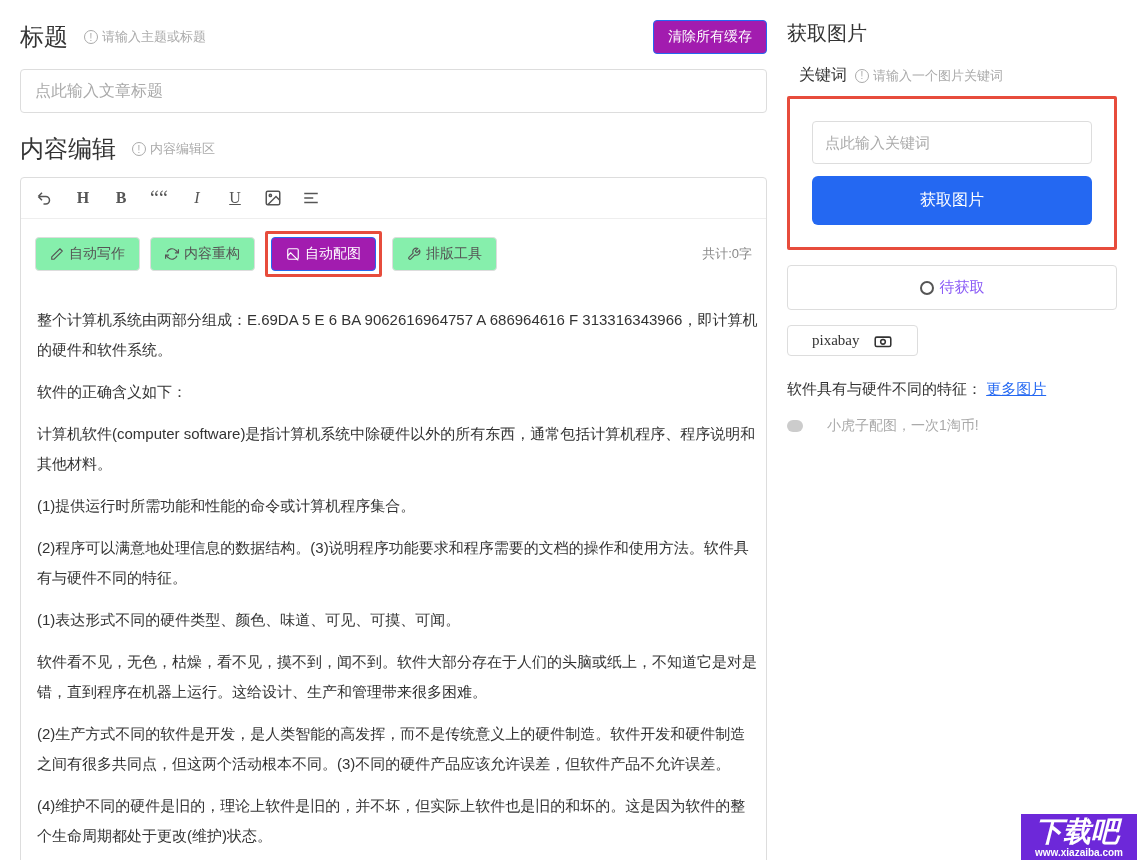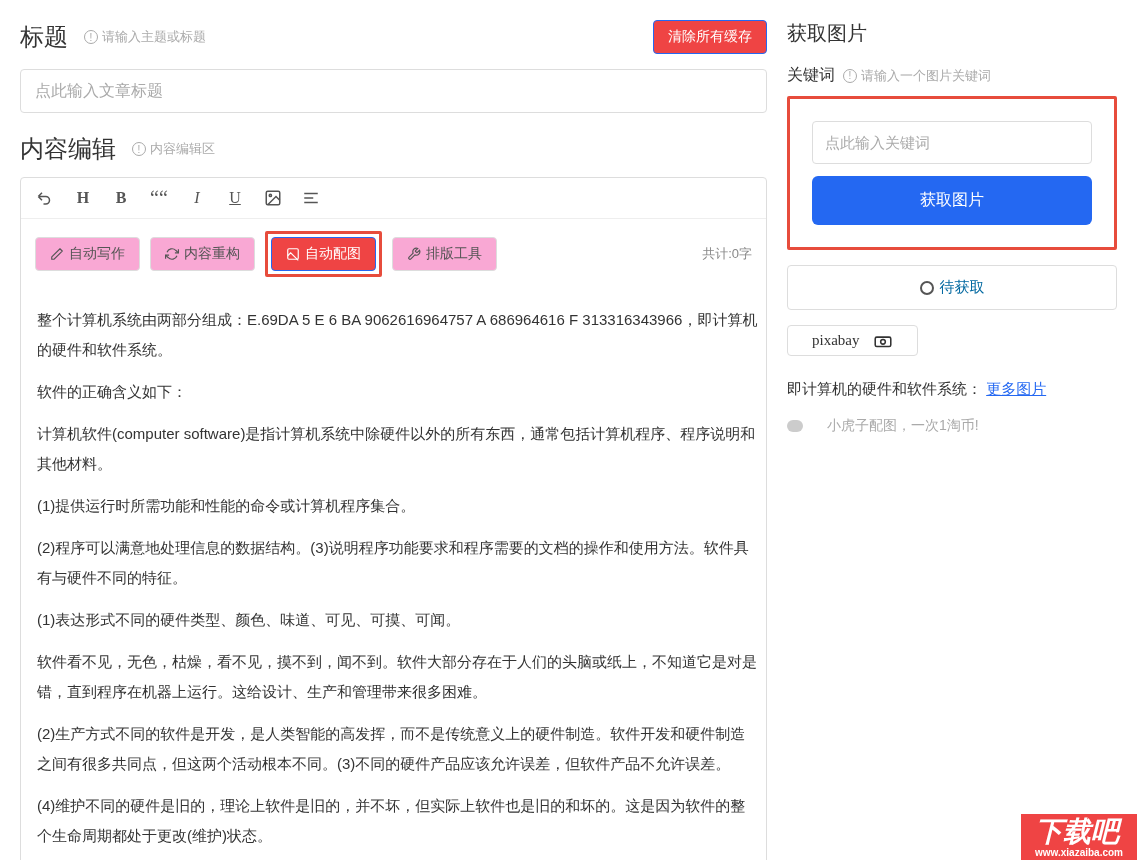--- a/index.html
+++ b/index.html
@@ -7,55 +7,55 @@
 .container { display: flex; gap: 20px; padding: 20px; }
 .main { flex: 1; min-width: 0; }
 .sidebar { width: 330px; }
 
 .section-header { display: flex; align-items: center; justify-content: space-between; margin-bottom: 15px; }
 .section-title { display: flex; align-items: center; gap: 16px; }
 .section-title h2 { font-size: 24px; font-weight: 500; color: #333; }
 .hint { color: #aaa; font-size: 13px; display: flex; align-items: center; gap: 4px; }
 .hint-icon { display: inline-flex; width: 14px; height: 14px; border: 1px solid #aaa; border-radius: 50%; align-items: center; justify-content: center; font-size: 10px; color: #aaa; }
 
-.btn { border: 1px solid #ddd; background: #f9a8d4; padding: 7px 14px; border-radius: 4px; font-size: 14px; color: #555; cursor: pointer; display: inline-flex; align-items: center; gap: 5px; }
-.btn-primary { background: #ef4444; color: #fff; border-color: #2468f2; }
+.btn { border: 1px solid #ddd; background: #86efac; padding: 7px 14px; border-radius: 4px; font-size: 14px; color: #555; cursor: pointer; display: inline-flex; align-items: center; gap: 5px; }
+.btn-primary { background: #a21caf; color: #fff; border-color: #2468f2; }
 .btn-primary-lg { background: #2468f2; color: #fff; border: none; border-radius: 6px; padding: 14px; font-size: 16px; width: 100%; cursor: pointer; }
 
 .title-input { width: 100%; border: 1px solid #ddd; border-radius: 4px; padding: 12px 14px; font-size: 16px; color: #333; margin-bottom: 20px; }
 .title-input::placeholder { color: #aaa; }
 
 .editor-box { border: 1px solid #ddd; border-radius: 4px; }
 .toolbar-row1 { padding: 10px 14px; display: flex; gap: 18px; align-items: center; border-bottom: 1px solid #eee; }
 .tool-icon { width: 20px; height: 20px; display: inline-flex; align-items: center; justify-content: center; color: #555; cursor: pointer; font-size: 16px; }
 .toolbar-row2 { padding: 12px 14px; display: flex; gap: 10px; align-items: center; }
 .count { margin-left: auto; color: #888; font-size: 13px; }
 
 .highlight-red { border: 3px solid #e74c3c; padding: 3px; display: inline-block; border-radius: 2px; }
 
 .editor-content { padding: 16px 8px 16px 16px; font-size: 15px; line-height: 2; color: #333; }
 .editor-content p { margin-bottom: 12px; }
 
 .sidebar h3 { font-size: 20px; font-weight: 500; color: #333; margin-bottom: 18px; }
-.keyword-row { display: flex; gap: 8px; margin-bottom: 10px; }
+.keyword-row { display: flex; gap: 8px; margin-bottom: 10px; margin-left: 12px; }
 .keyword-row label { font-size: 16px; font-weight: 500; color: #333; }
 .red-box { border: 3px solid #e74c3c; border-radius: 2px; padding: 22px; margin-bottom: 15px; }
 .keyword-input { width: 100%; border: 1px solid #ddd; border-radius: 4px; padding: 12px; font-size: 15px; margin-bottom: 12px; }
 .keyword-input::placeholder { color: #aaa; }
 
-.pending-box { border: 1px solid #ddd; border-radius: 4px; padding: 12px; text-align: center; color: #0369a1; font-size: 15px; display: flex; align-items: center; justify-content: center; gap: 6px; margin-bottom: 15px; }
+.pending-box { border: 1px solid #ddd; border-radius: 4px; padding: 12px; text-align: center; color: #8b5cf6; font-size: 15px; display: flex; align-items: center; justify-content: center; gap: 6px; margin-bottom: 15px; }
 .circle-icon { width: 14px; height: 14px; border: 2px solid #555; border-radius: 50%; display: inline-block; }
 
 .pixabay-badge { border: 1px solid #ddd; border-radius: 4px; padding: 6px 24px; display: inline-flex; align-items: center; gap: 14px; font-size: 15px; color: #333; margin-bottom: 24px; font-family: Georgia, serif; }
 .provider-text { font-size: 15px; color: #333; }
 .more-link { color: #2468f2; text-decoration: underline; cursor: pointer; }
 .footer-note { color: #aaa; font-size: 14px; margin-top: 18px; display: flex; align-items: center; gap: 24px; }
 .cloud-icon { width: 16px; height: 12px; background: #ccc; border-radius: 6px; display: inline-block; position: relative; }
 
-.watermark { position: absolute; right: 0; bottom: 0; background: #ef4444; color: #fff; padding: 4px 14px 2px; font-size: 28px; font-weight: bold; font-style: italic; line-height: 1; }
+.watermark { position: absolute; right: 0; bottom: 0; background: #6d28d9; color: #fff; padding: 4px 14px 2px; font-size: 28px; font-weight: bold; font-style: italic; line-height: 1; }
 .watermark .small { font-size: 10px; font-style: normal; display: block; text-align: right; padding-top: 2px; }
 </style>
 </head>
 <body>
 
 <div class="container">
   <div class="main">
     <div class="section-header">
       <div class="section-title">
         <h2>标题</h2>
@@ -174,21 +174,21 @@
 
     <div class="pixabay-badge">
       <span>pixabay</span>
       <svg width="20" height="14" viewBox="0 0 24 18" fill="none" stroke="currentColor" stroke-width="2">
           <rect x="2" y="4" width="20" height="12" rx="2"></rect>
           <circle cx="12" cy="10" r="3"></circle>
         </svg>
     </div>
 
     <div class="provider-text">
-      <span>即计算机的硬件和软件系统：</span>
+      <span>软件具有与硬件不同的特征：</span>
       <a class="more-link">更多图片</a>
     </div>
 
     <div class="footer-note">
       <span class="cloud-icon"></span>
       <span>小虎子配图，一次1淘币!</span>
     </div>
   </div>
 </div>
 

